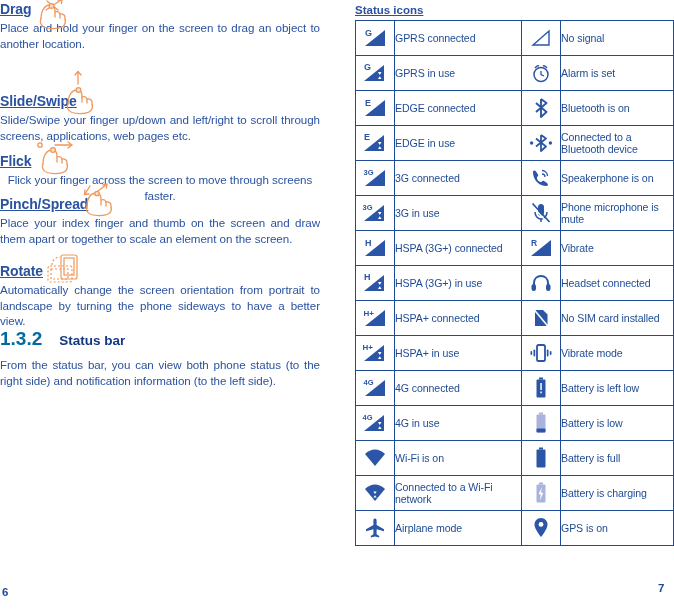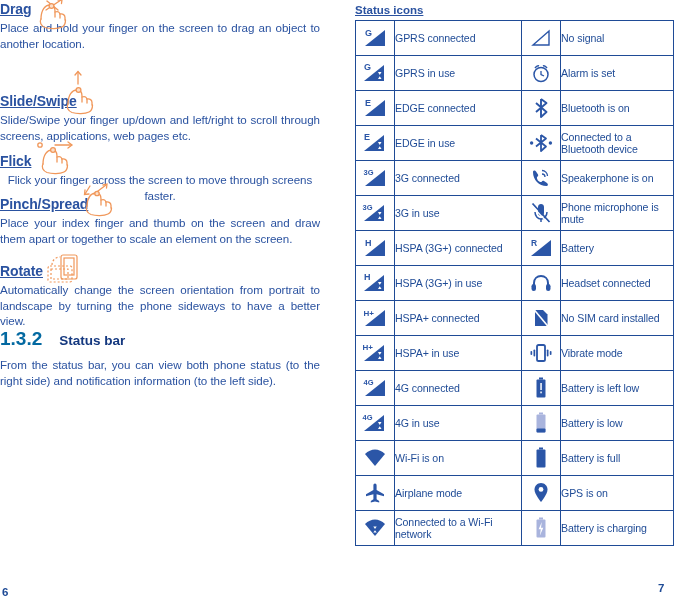--- a/index.html
+++ b/index.html
@@ -347,21 +347,21 @@
                 <text x="3" y="9" font-family="Liberation Sans, sans-serif" font-size="9" font-weight="bold" fill="#2b56a7">H</text>
               </svg>
         </td>
         <td class="lb c1">HSPA (3G+) connected</td>
         <td class="ic">
           <svg width="26" height="22" viewBox="0 0 26 22">
                 <polygon points="3,19 23,19 23,3" fill="#2b56a7"></polygon>
                 <text x="3" y="9" font-family="Liberation Sans, sans-serif" font-size="8.5" font-weight="bold" fill="#2b56a7">R</text>
               </svg>
         </td>
-        <td class="lb c2">Battery</td>
+        <td class="lb c2">Vibrate</td>
       </tr>
 
       <tr>
         <td class="ic">
           <svg width="26" height="24" viewBox="0 0 26 24">
                 <polygon points="2,20 22,20 22,4" fill="#2b56a7"></polygon>
                 <text x="2" y="9" font-family="Liberation Sans, sans-serif" font-size="9" font-weight="bold" fill="#2b56a7">H</text>
                 <polygon points="16,11 19.5,11 17.75,14" fill="#fff"></polygon>
                 <polygon points="16,18 19.5,18 17.75,15.2" fill="#fff"></polygon>
               </svg>
@@ -467,52 +467,52 @@
           <svg width="14" height="24" viewBox="0 0 14 24">
                 <rect x="5" y="1.5" width="4" height="2" fill="#2b56a7"></rect>
                 <rect x="2.5" y="3.5" width="9" height="18" rx="1" fill="#2b56a7"></rect>
               </svg>
         </td>
         <td class="lb c2">Battery is full</td>
       </tr>
 
       <tr>
         <td class="ic">
-          <svg width="24" height="22" viewBox="0 0 24 22">
-                <path d="M12 1.5 C13 1.5 13.6 2.4 13.6 3.6 L13.6 8 L21 12.3 L21 14.3 L13.6 12.2 L13.6 17.2 L16.2 19 L16.2 20.5 L12 19.5 L7.8 20.5 L7.8 19 L10.4 17.2 L10.4 12.2 L3 14.3 L3 12.3 L10.4 8 L10.4 3.6 C10.4 2.4 11 1.5 12 1.5 Z" fill="#2b56a7"></path>
-              </svg>
-        </td>
-        <td class="lb c1">Airplane mode</td>
-        <td class="ic">
-          <svg width="18" height="24" viewBox="0 0 18 24">
-                <path d="M9 2 C5.4 2 2.5 4.9 2.5 8.5 C2.5 13.2 9 21 9 21 C9 21 15.5 13.2 15.5 8.5 C15.5 4.9 12.6 2 9 2 Z" fill="#2b56a7"></path>
-                <circle cx="9" cy="8.4" r="2.4" fill="#ffffff"></circle>
-              </svg>
-        </td>
-        <td class="lb c2">GPS is on</td>
-      </tr>
-
-      <tr>
-        <td class="ic">
           <svg width="26" height="20" viewBox="0 0 26 20">
                 <path d="M3 6 C6 3 9.5 1.5 13 1.5 C16.5 1.5 20 3 23 6 L13 18 Z" fill="#2b56a7"></path>
                 <polygon points="11.3,8.5 14.7,8.5 13,11" fill="#ffffff"></polygon>
                 <polygon points="11.3,14.5 14.7,14.5 13,12.2" fill="#ffffff"></polygon>
               </svg>
         </td>
         <td class="lb c1">Connected to a Wi-Fi network</td>
         <td class="ic">
           <svg width="14" height="24" viewBox="0 0 14 24">
                 <rect x="5" y="1.5" width="4" height="2" fill="#a9b4dd"></rect>
                 <rect x="2.5" y="3.5" width="9" height="18" rx="1" fill="#a9b4dd"></rect>
                 <polygon points="7.8,6 4.6,13.2 6.8,13.2 5.9,19.5 9.3,11.8 7,11.8" fill="#ffffff"></polygon>
               </svg>
         </td>
         <td class="lb c2">Battery is charging</td>
       </tr>
 
+      <tr>
+        <td class="ic">
+          <svg width="24" height="22" viewBox="0 0 24 22">
+                <path d="M12 1.5 C13 1.5 13.6 2.4 13.6 3.6 L13.6 8 L21 12.3 L21 14.3 L13.6 12.2 L13.6 17.2 L16.2 19 L16.2 20.5 L12 19.5 L7.8 20.5 L7.8 19 L10.4 17.2 L10.4 12.2 L3 14.3 L3 12.3 L10.4 8 L10.4 3.6 C10.4 2.4 11 1.5 12 1.5 Z" fill="#2b56a7"></path>
+              </svg>
+        </td>
+        <td class="lb c1">Airplane mode</td>
+        <td class="ic">
+          <svg width="18" height="24" viewBox="0 0 18 24">
+                <path d="M9 2 C5.4 2 2.5 4.9 2.5 8.5 C2.5 13.2 9 21 9 21 C9 21 15.5 13.2 15.5 8.5 C15.5 4.9 12.6 2 9 2 Z" fill="#2b56a7"></path>
+                <circle cx="9" cy="8.4" r="2.4" fill="#ffffff"></circle>
+              </svg>
+        </td>
+        <td class="lb c2">GPS is on</td>
+      </tr>
+
       </tbody>
     </table>
 
     <div class="page-num" style="left:303px;top:582px;">7</div>
   </div>
 
 </div>
 
 </body></html>

